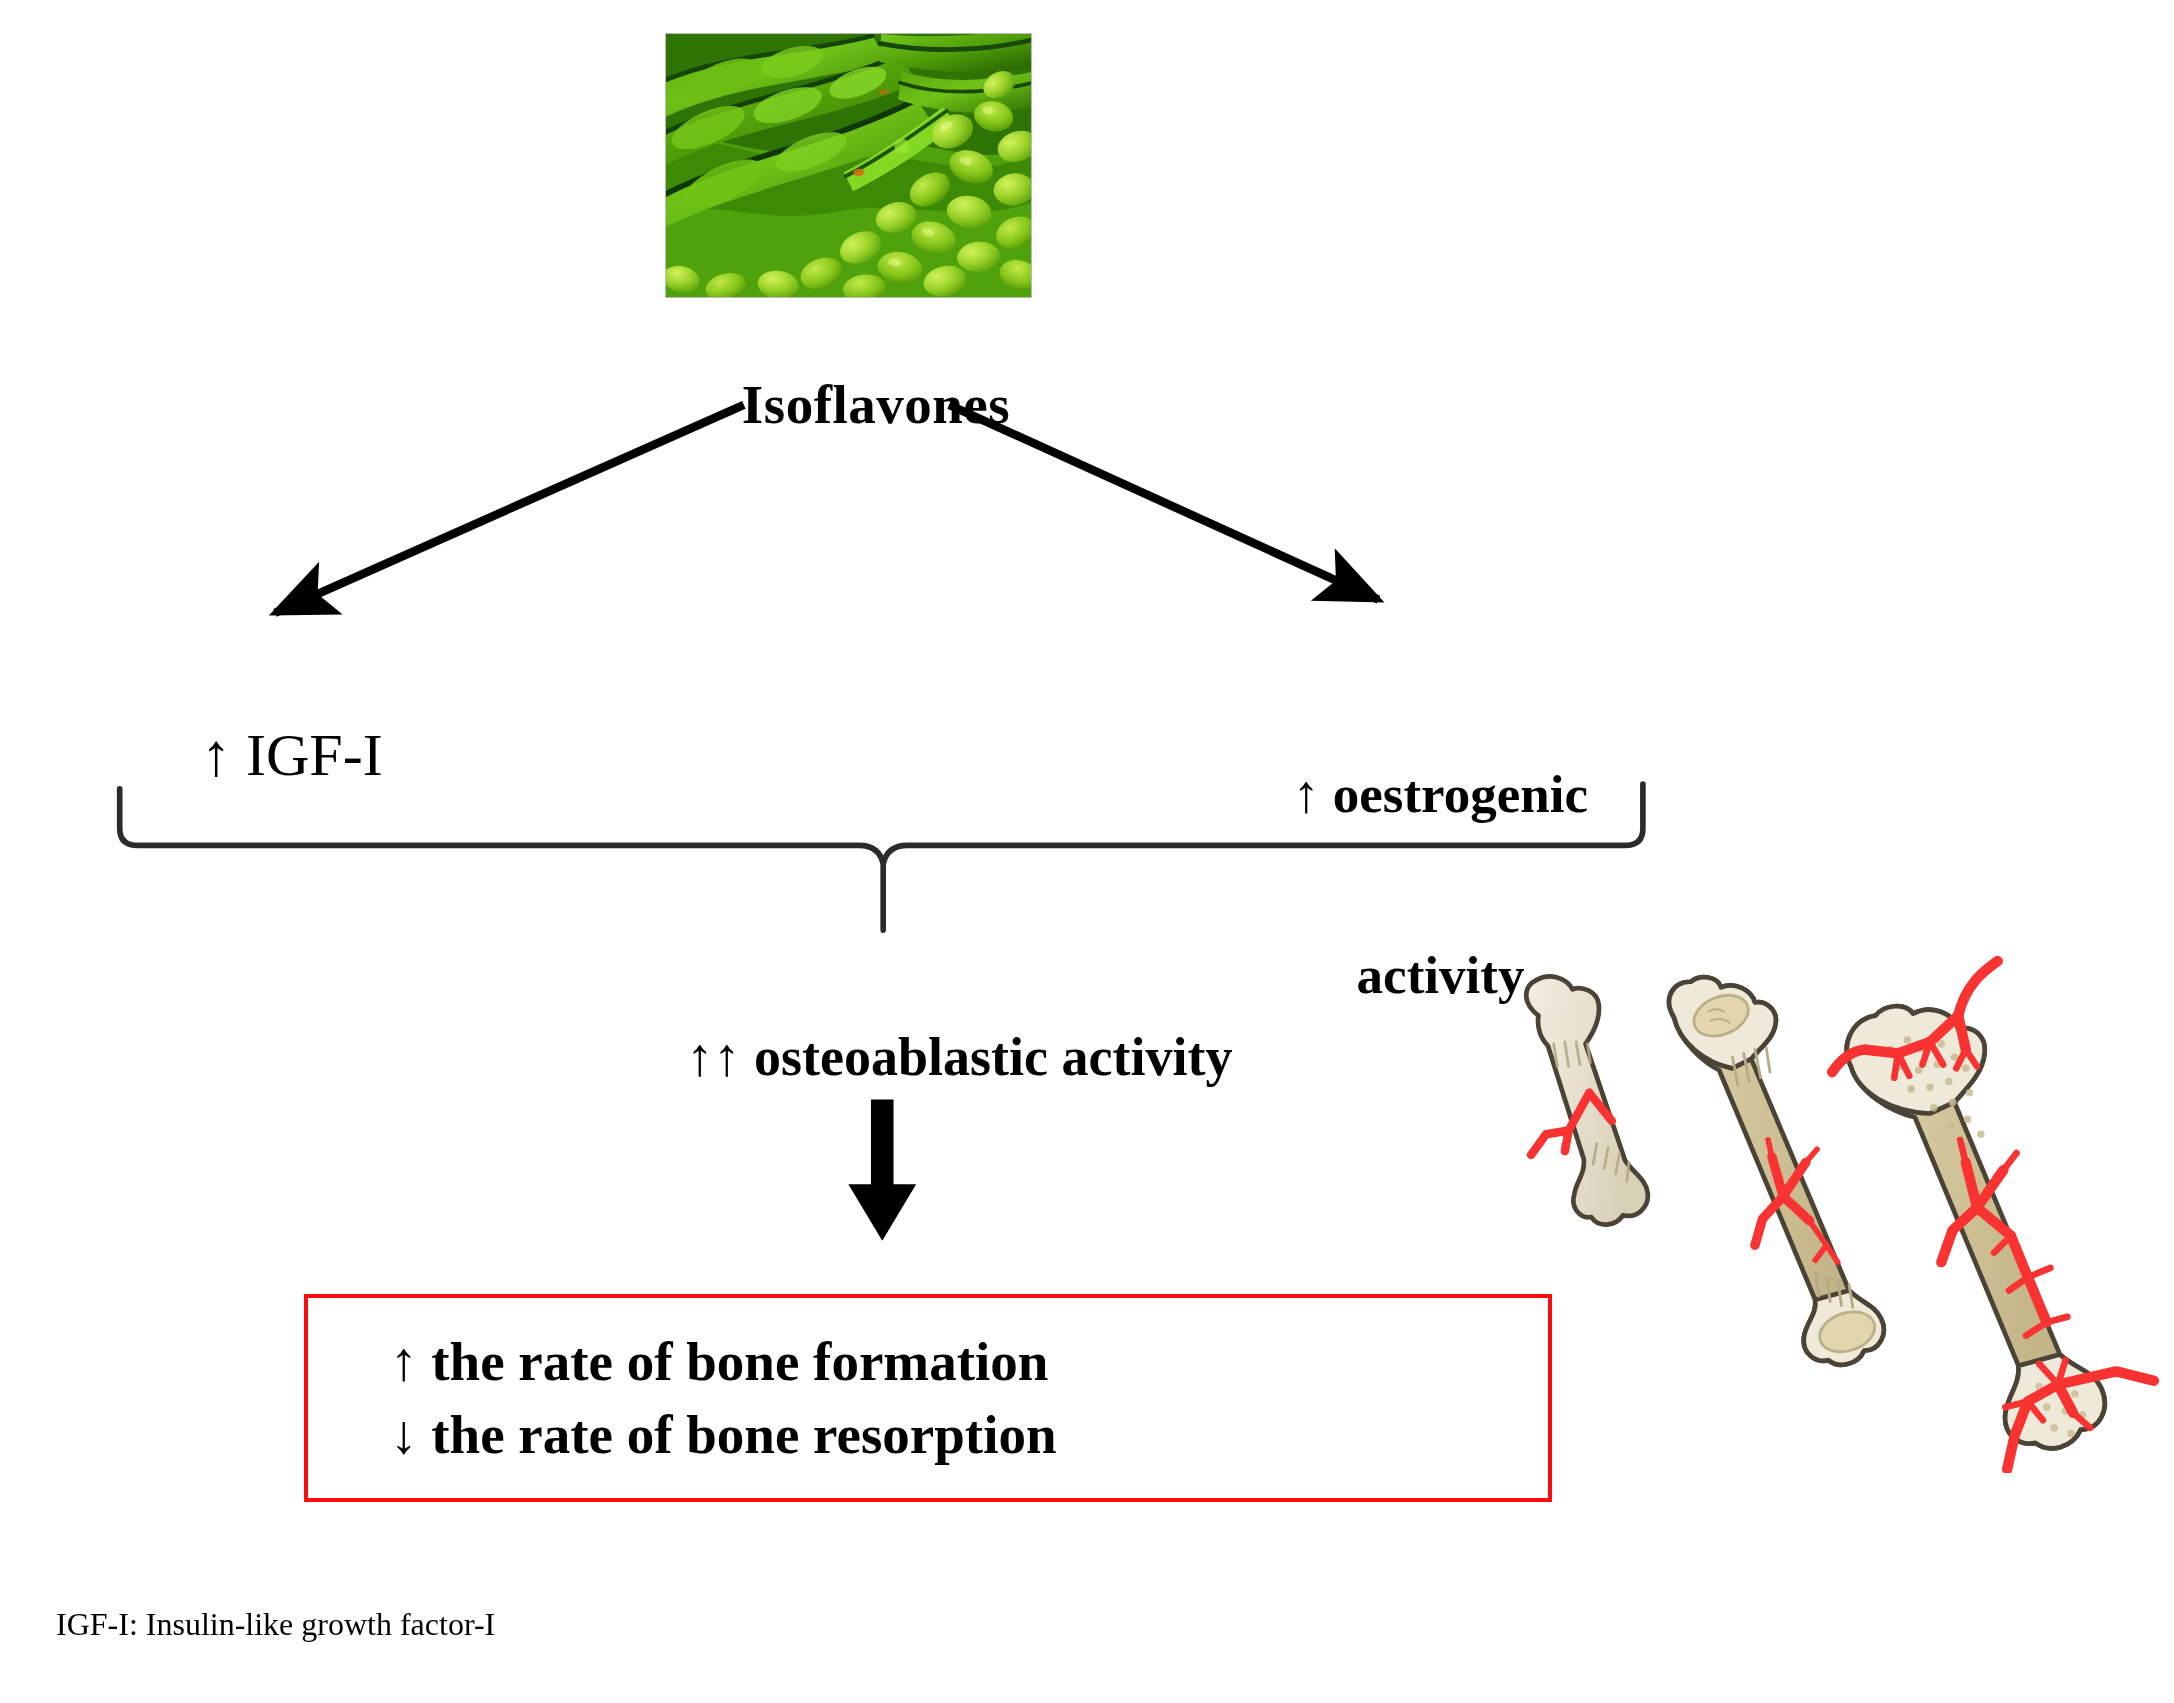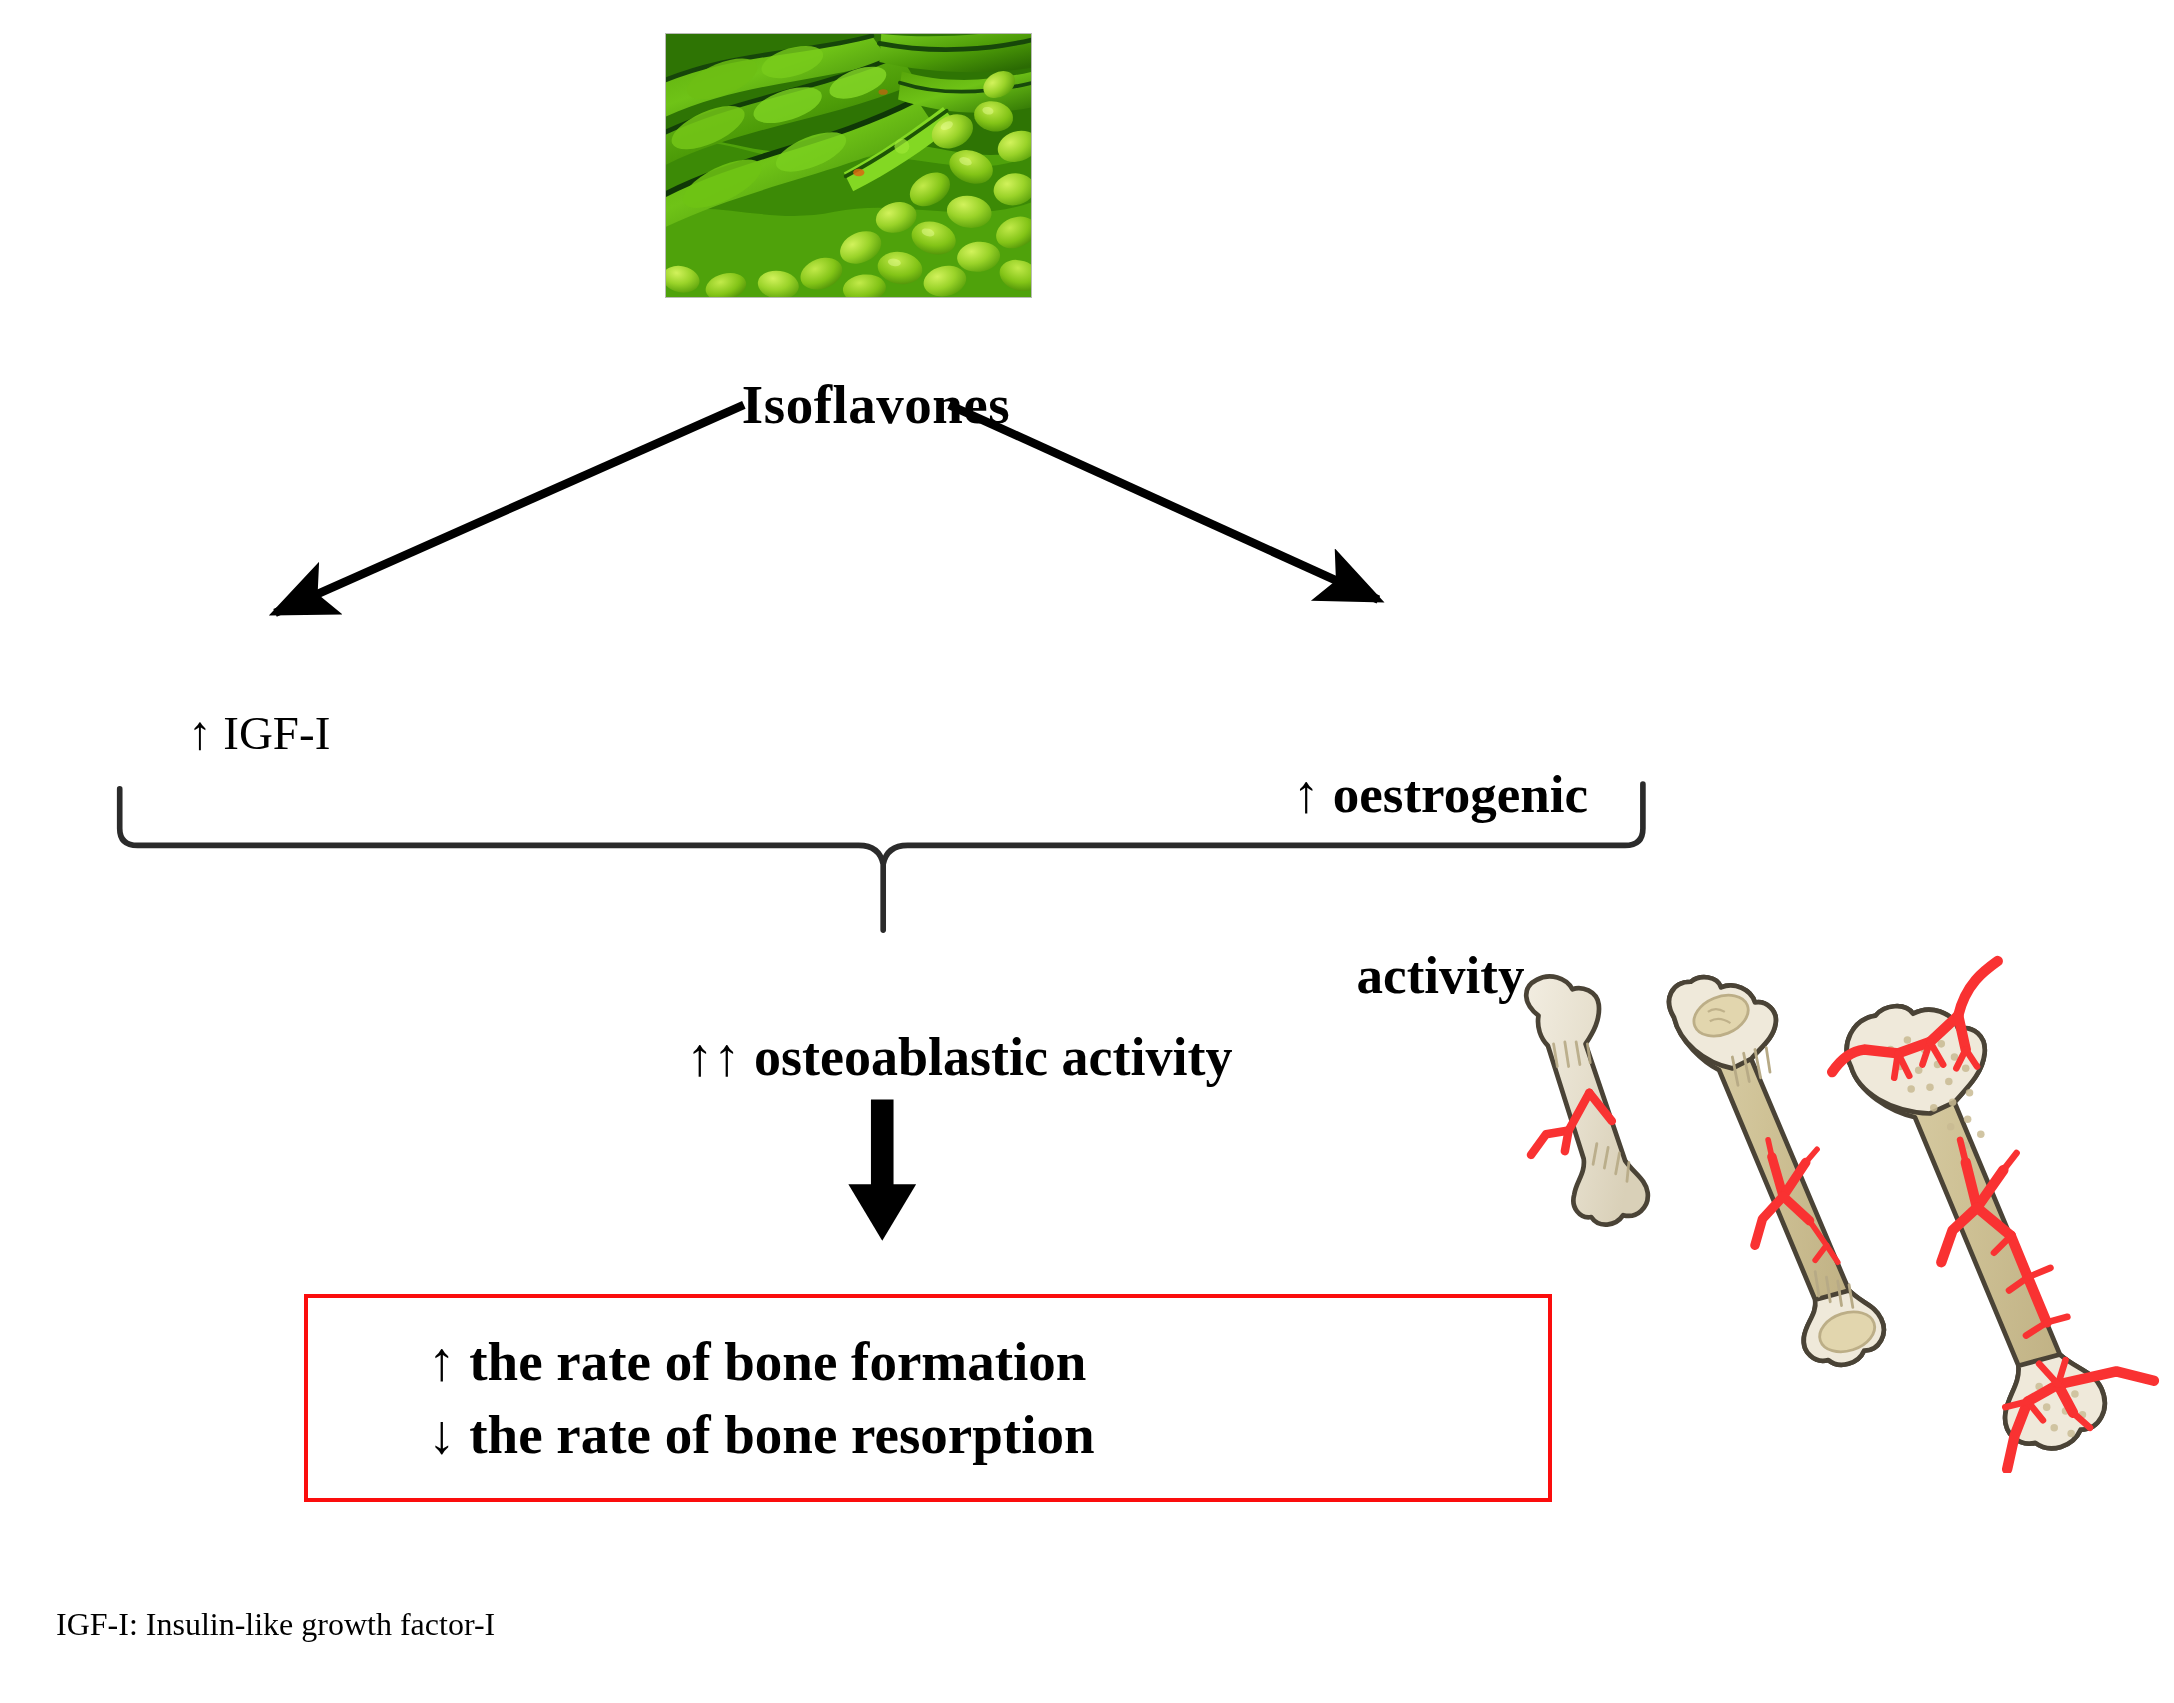--- a/index.html
+++ b/index.html
@@ -48,21 +48,21 @@
     font-size: 55px;
     font-weight: bold;
     letter-spacing: 0.5px;
   }
   
   #isoflavones-label > span { display: inline-block; transform: translateX(0px); }
 
   #igf-label {
     left: 141px;
     top: 653px;
-    font-size: 47px;
+    font-size: 60px;
     font-weight: normal;
   }
   #oestrogenic-label {
     left: 1252px;
     top: 643px;
     width: 377px;
     text-align: center;
     font-size: 53px;
     font-weight: bold;
   }
@@ -91,21 +91,21 @@
     top: 1294px;
     width: 1248px;
     height: 208px;
     border: 4.7px solid #fb0d0d;
     box-sizing: border-box;
     background: #ffffff;
     display: flex;
     flex-direction: column;
     align-items: flex-start;
     justify-content: center;
-    padding-left: 120px;
+    padding-left: 82px;
   }
   #outcome-box .outcome-line {
     font-size: 55px;
     font-weight: bold;
     line-height: 1.33;
     white-space: pre;
   }
 
   
   #footnote {

